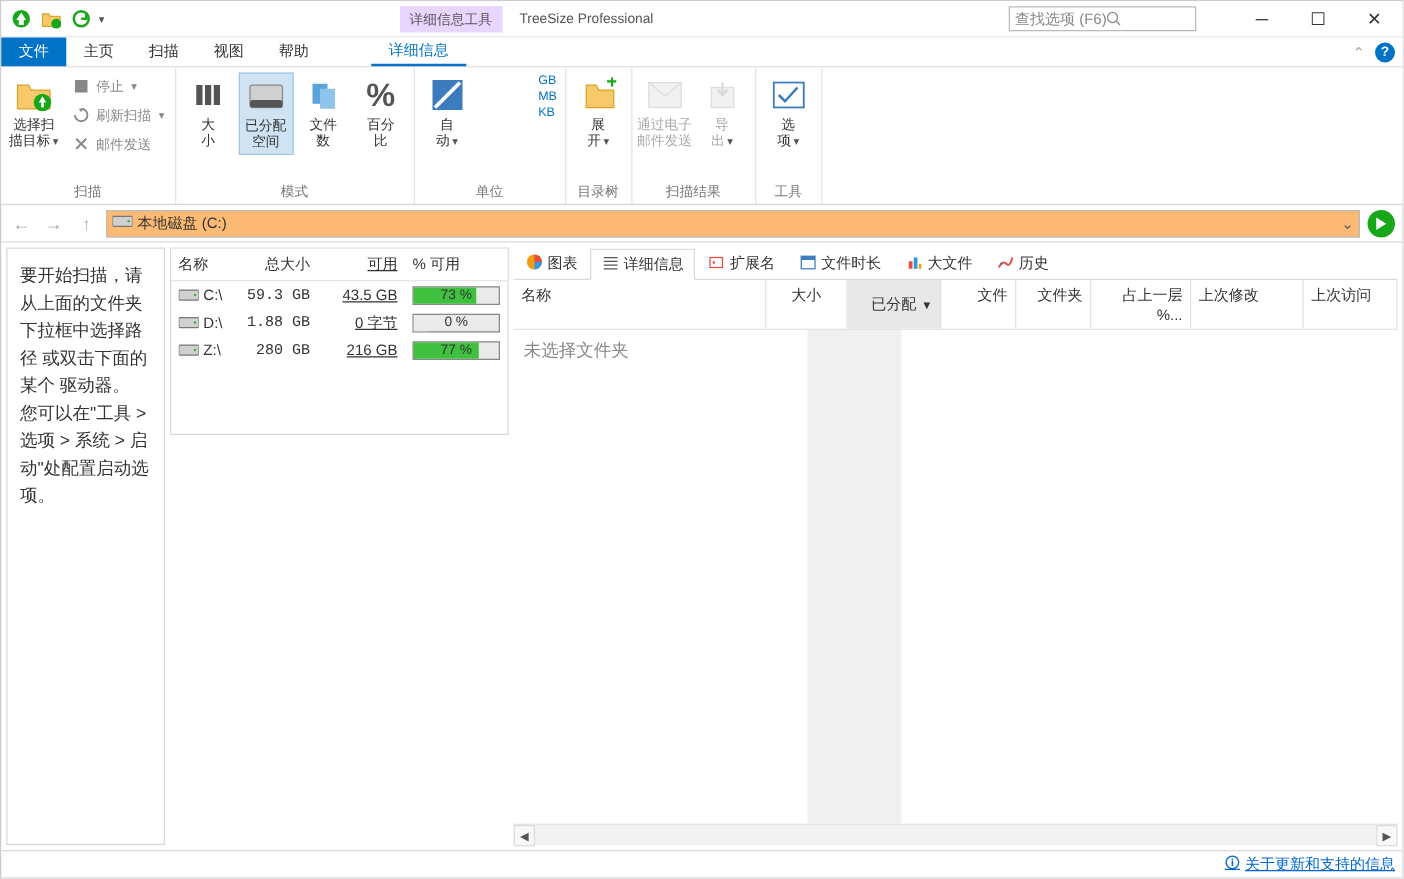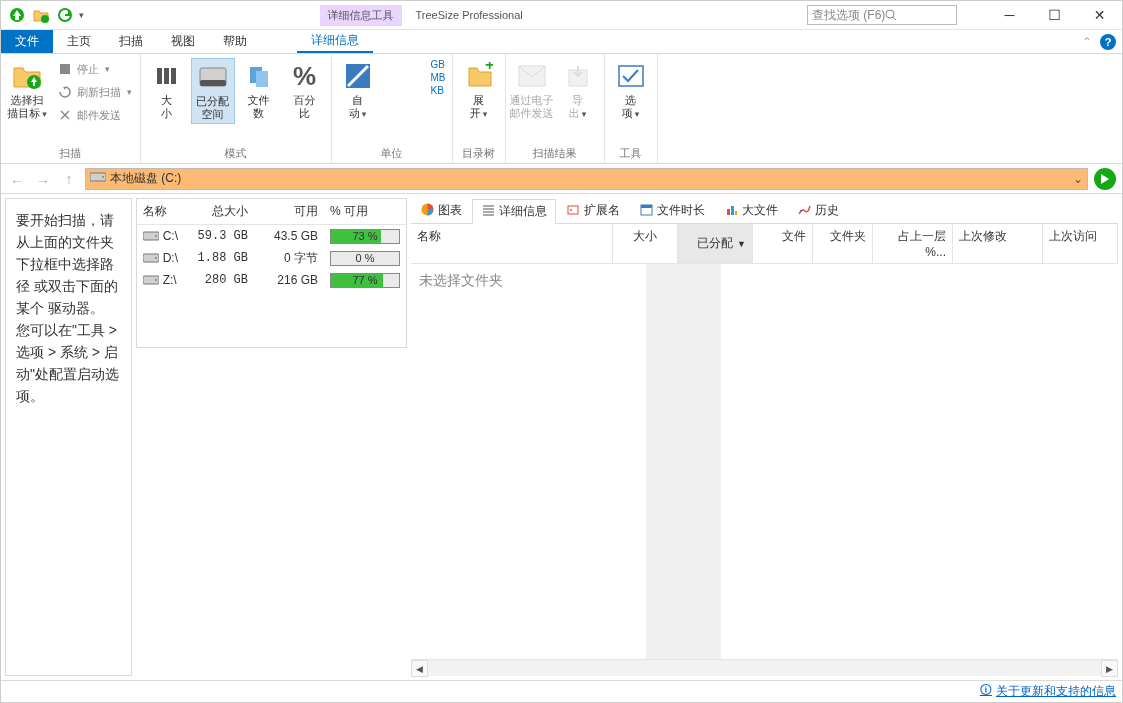--- a/index.html
+++ b/index.html
@@ -55,21 +55,21 @@
 .content { flex: 1; display: flex; min-height: 0; }
 .left-pane { width: 410px; display: flex; flex-direction: row; padding: 4px; gap: 4px; }
 .lp-top { flex: 1; border: 1px solid #d9d9d9; padding: 10px; font-size: 14px; line-height: 22px; color: #333; }
 .lp-bottom { height: 150px; border: 1px solid #d9d9d9; display: flex; flex-direction: column; }
 .drive-header { display: flex; font-size: 12px; border-bottom: 1px solid #e4e4e4; background: #fff; }
 .drive-header div { padding: 4px 6px; }
 .drive-row { display: flex; font-size: 12px; align-items: center; height: 22px; }
 .drive-row div { padding: 2px 6px; }
 .col-name { flex: 1; display: flex; align-items: center; gap: 4px; }
 .col-total { width: 70px; text-align: right; font-family: Liberation Mono, monospace; }
-.col-avail { width: 70px; text-align: right; }
+.col-avail { width: 70px; text-align: right; text-decoration: underline; }
 .col-pct { width: 82px; padding: 2px 4px; }
 .pct-bar { width: 70px; height: 15px; border: 1px solid #888; position: relative; background: #eaeaea; font-size: 11px; display: flex; align-items: center; justify-content: center; }
 .pct-bar .fill { position: absolute; left: 0; top: 0; bottom: 0; background: #3fc13f; }
 .pct-bar .txt { position: relative; z-index: 1; }
 .disk-icon-sm { width: 16px; height: 12px; display: inline-block; }
 
 
 .right-pane { flex: 1; display: flex; flex-direction: column; padding: 4px 4px 4px 0; min-width: 0; }
 .detail-tabs { height: 26px; display: flex; align-items: center; gap: 1px; border-bottom: 1px solid #d9d9d9; }
 .detail-tab { display: flex; align-items: flex-start; gap: 4px; padding: 3px 8px; font-size: 12px; border: 1px solid transparent; }

